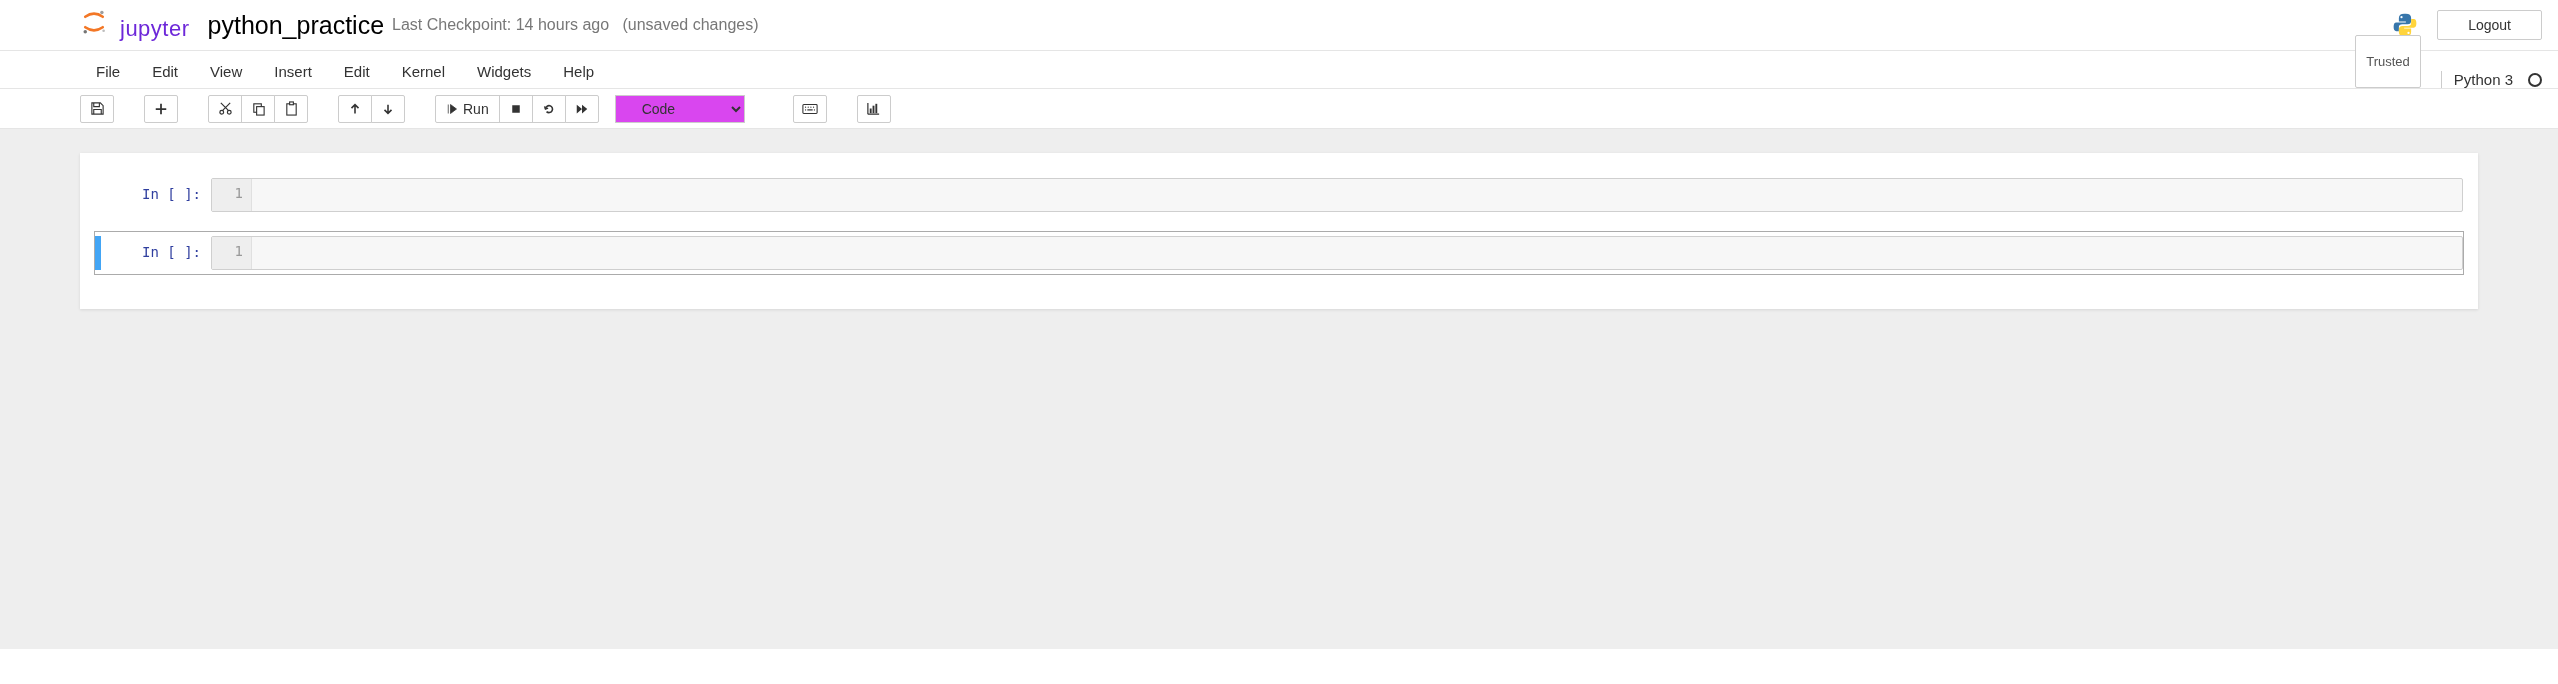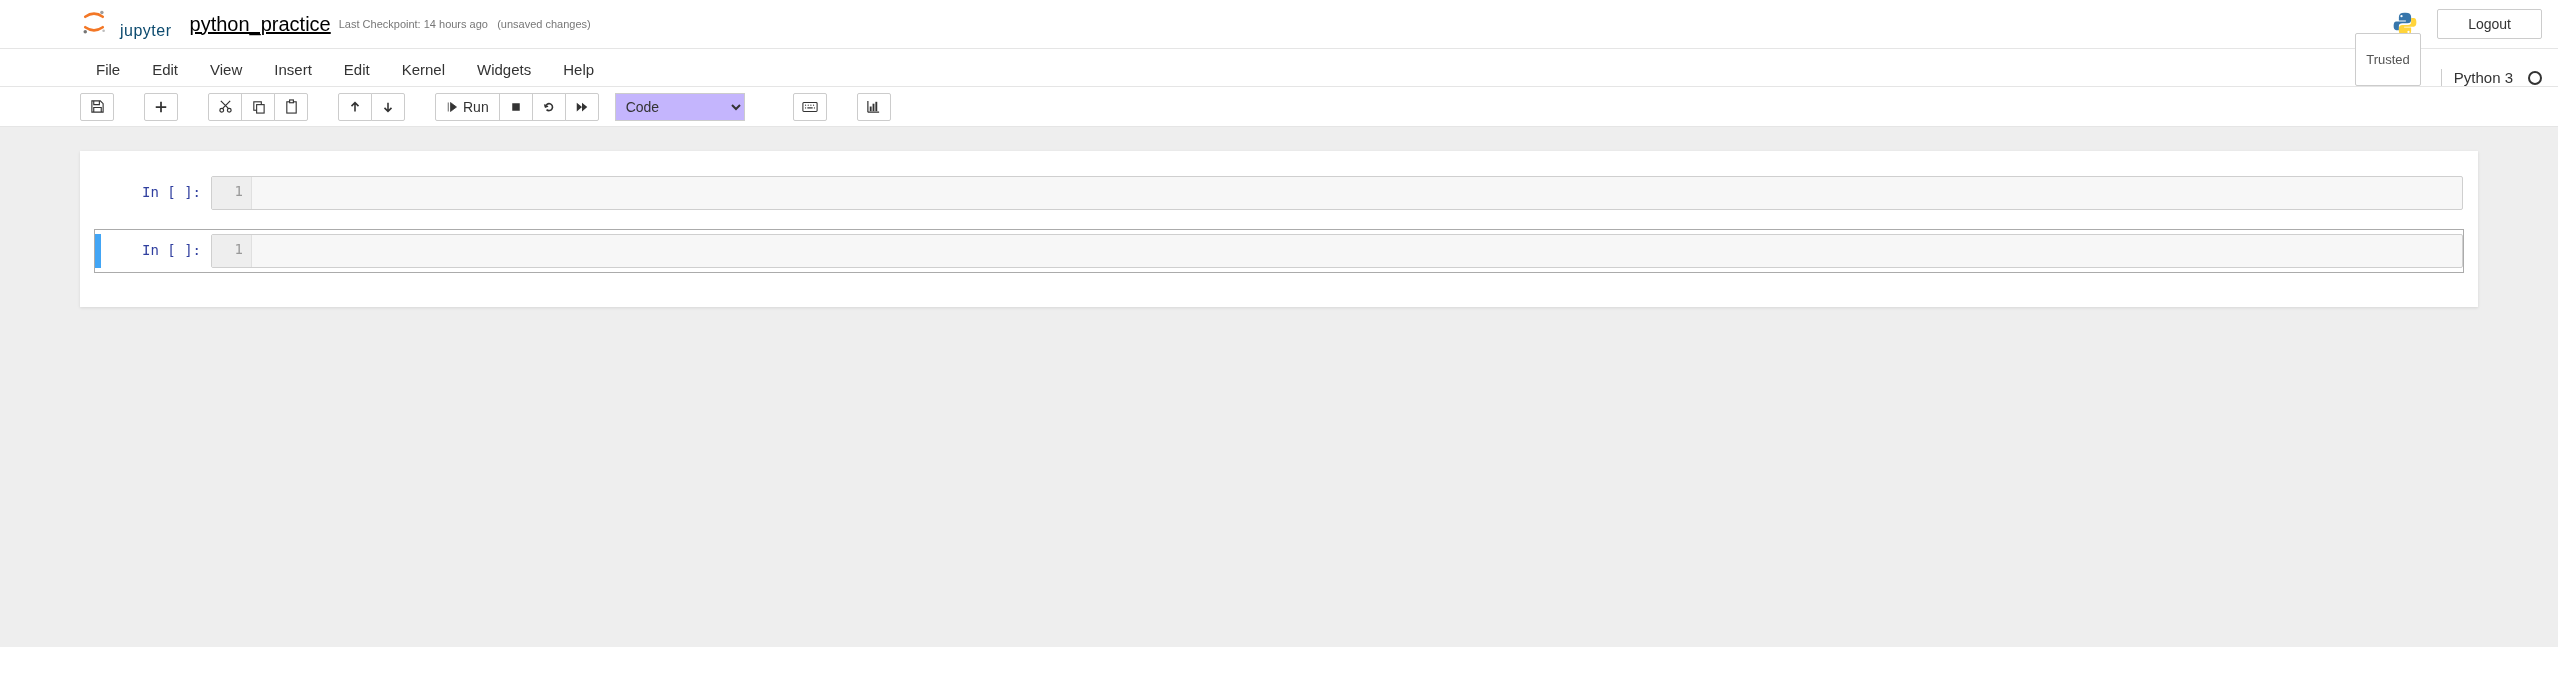--- a/index.html
+++ b/index.html
@@ -19,35 +19,34 @@
     .logo-area {
       display: flex;
       align-items: baseline;
       gap: 6px;
     }
     .jupyter-logo {
       display: inline-flex;
       align-items: center;
     }
     .jupyter-text {
-      font-size: 16px;
-      color: #0c4a6e;
+      font-size: 22px;
+      color: #6d28d9;
       font-weight: 400;
       letter-spacing: 0.5px;
       margin-left: 6px;
     }
     .notebook-name {
-      font-size: 20px;
+      font-size: 25px;
       color: #000;
       margin-left: 18px;
       font-weight: 400;
-      text-decoration: underline;
     }
     .checkpoint {
-      font-size: 11px;
+      font-size: 16px;
       color: #777;
       margin-left: 8px;
     }
     .header-spacer { flex: 1; }
     .python-logo {
       width: 28px;
       height: 28px;
       margin-right: 18px;
     }
     .logout-btn {
@@ -137,24 +136,24 @@
     .tb-group .tb-btn:last-child { border-radius: 0 2px 2px 0; }
     .tb-gap { width: 6px; }
     .run-btn {
       width: auto;
       padding: 0 10px;
       gap: 5px;
       font-size: 14px;
     }
     .cell-type-select {
       border: 1px solid #ccc;
-      background: #c4b5fd;
+      background: #d946ef;
       height: 28px;
       width: 130px;
-      padding: 0 6px;
+      padding: 0 22px;
       font-size: 14px;
       color: #333;
       cursor: pointer;
       margin-left: 4px;
     }
 
     .notebook-area {
       background: #eee;
       padding: 24px 80px 44px 80px;
       min-height: 520px;

